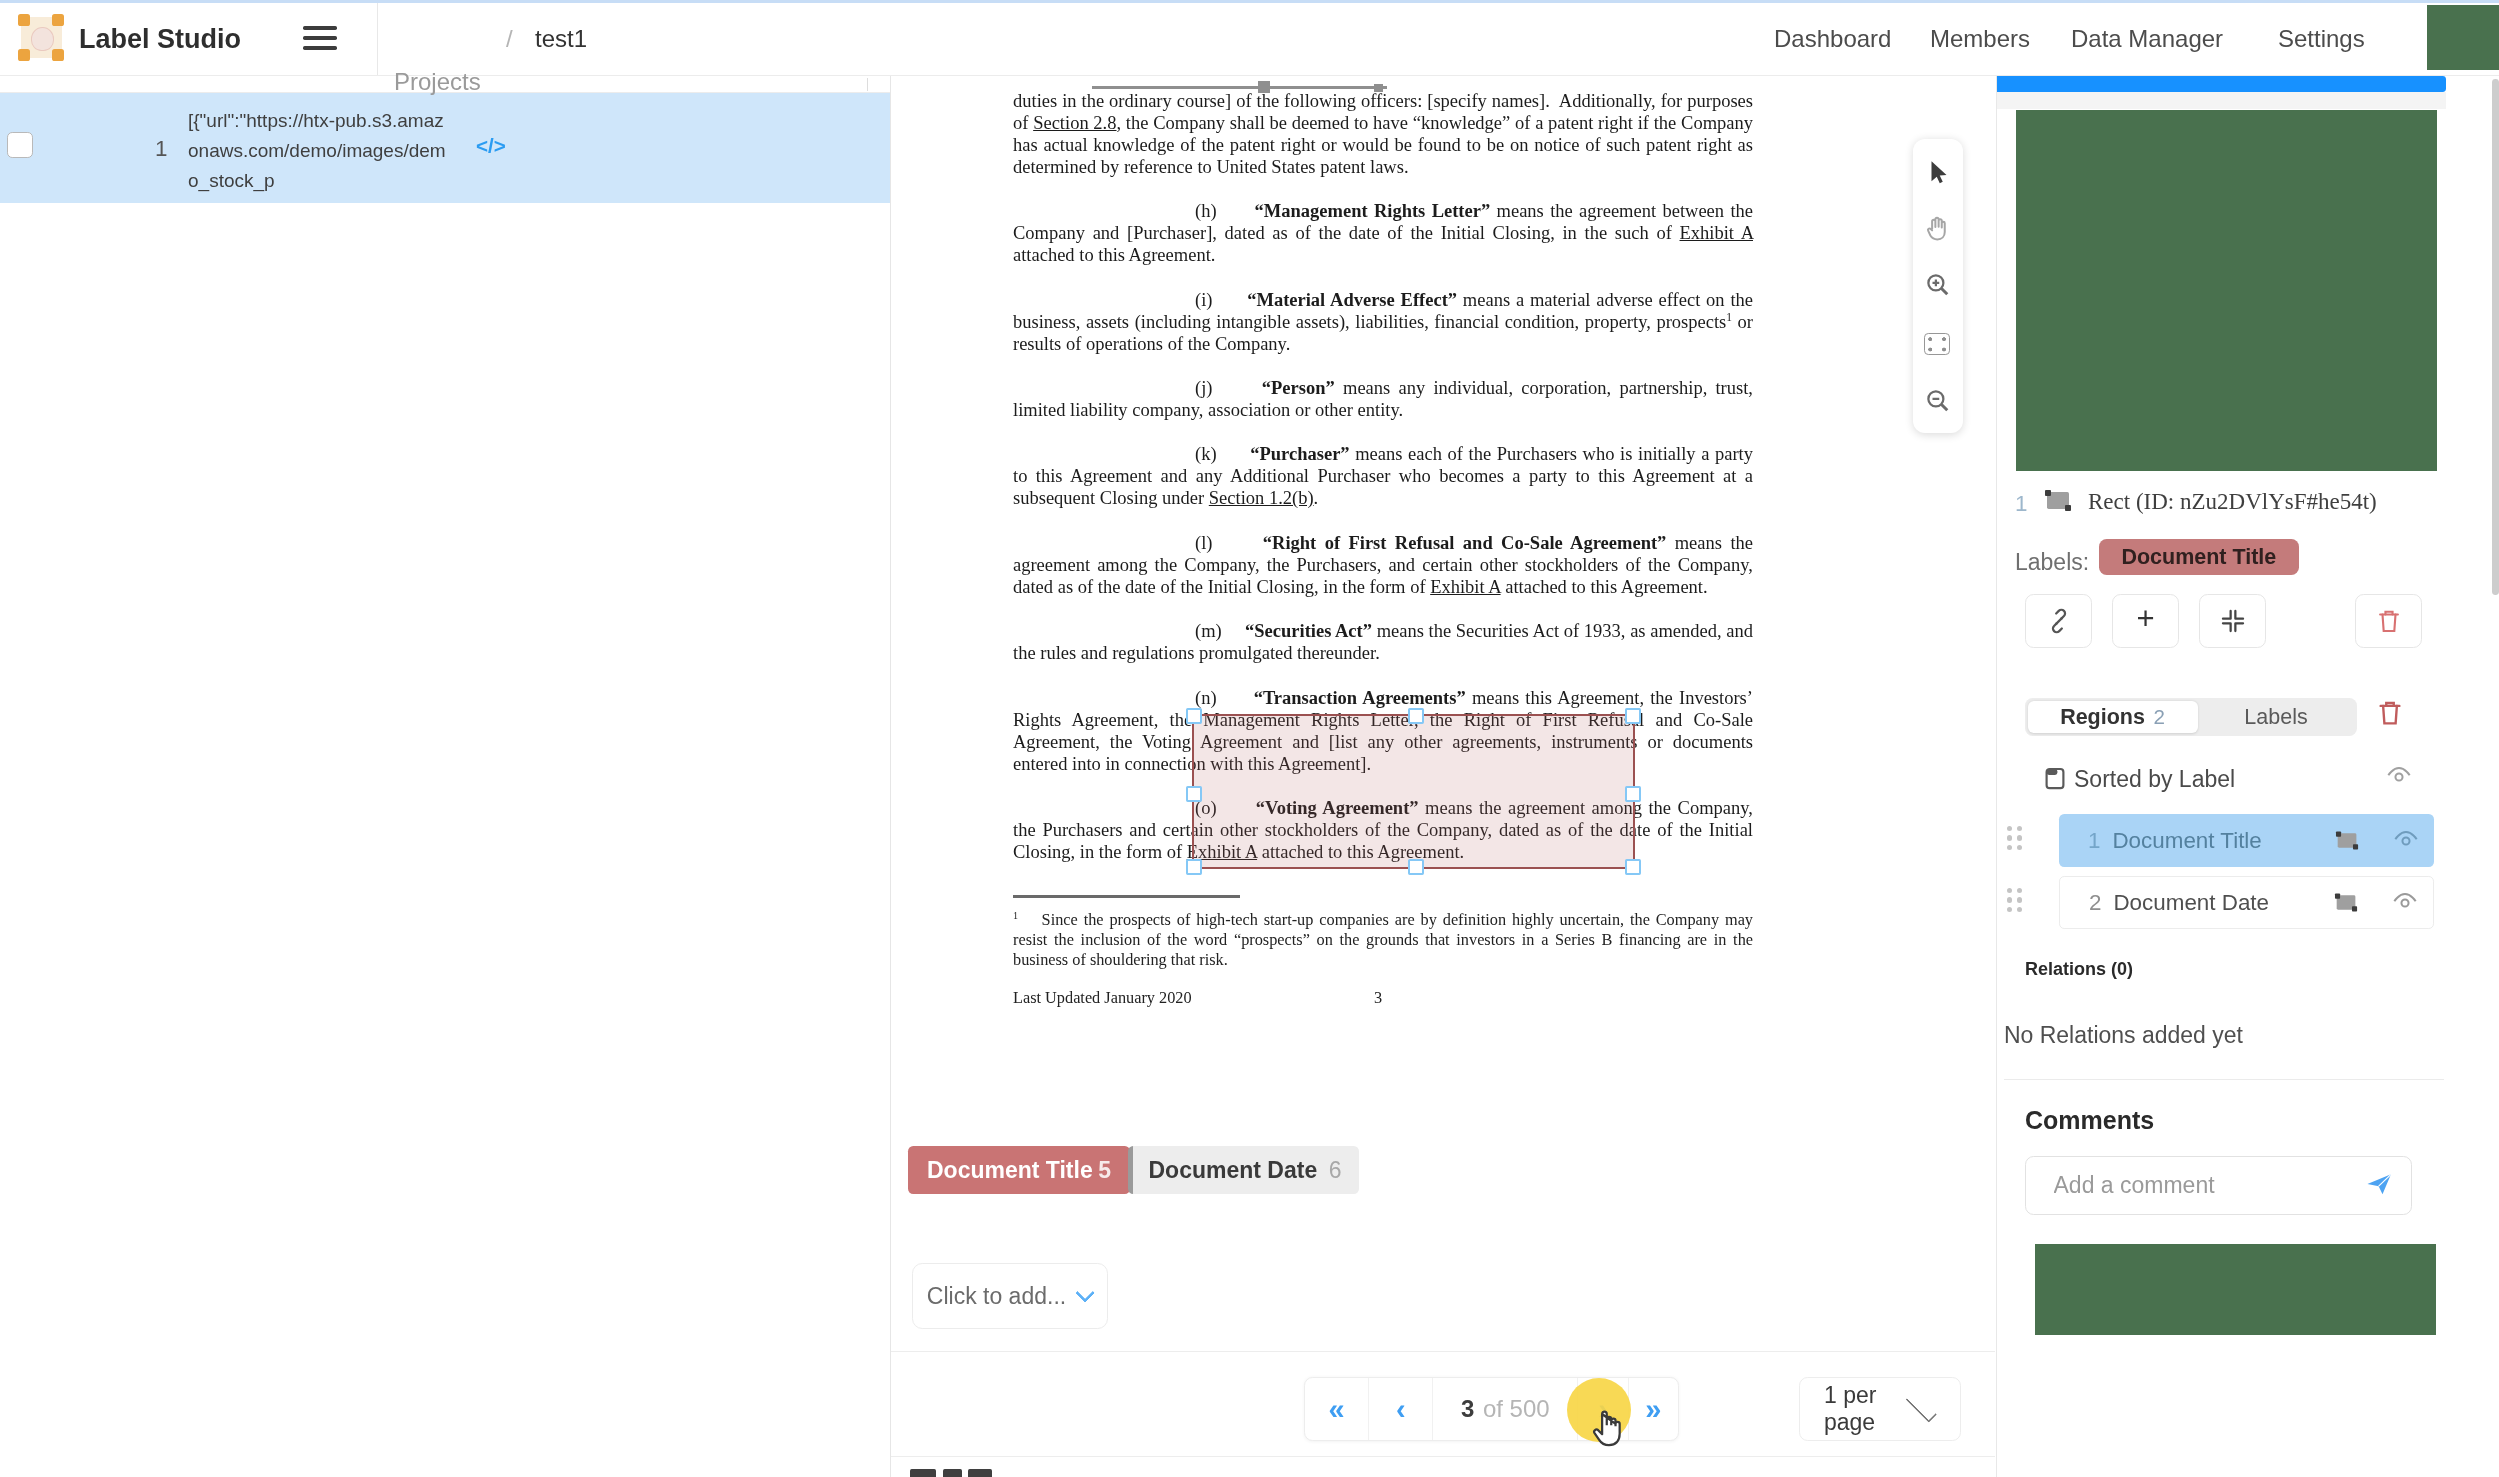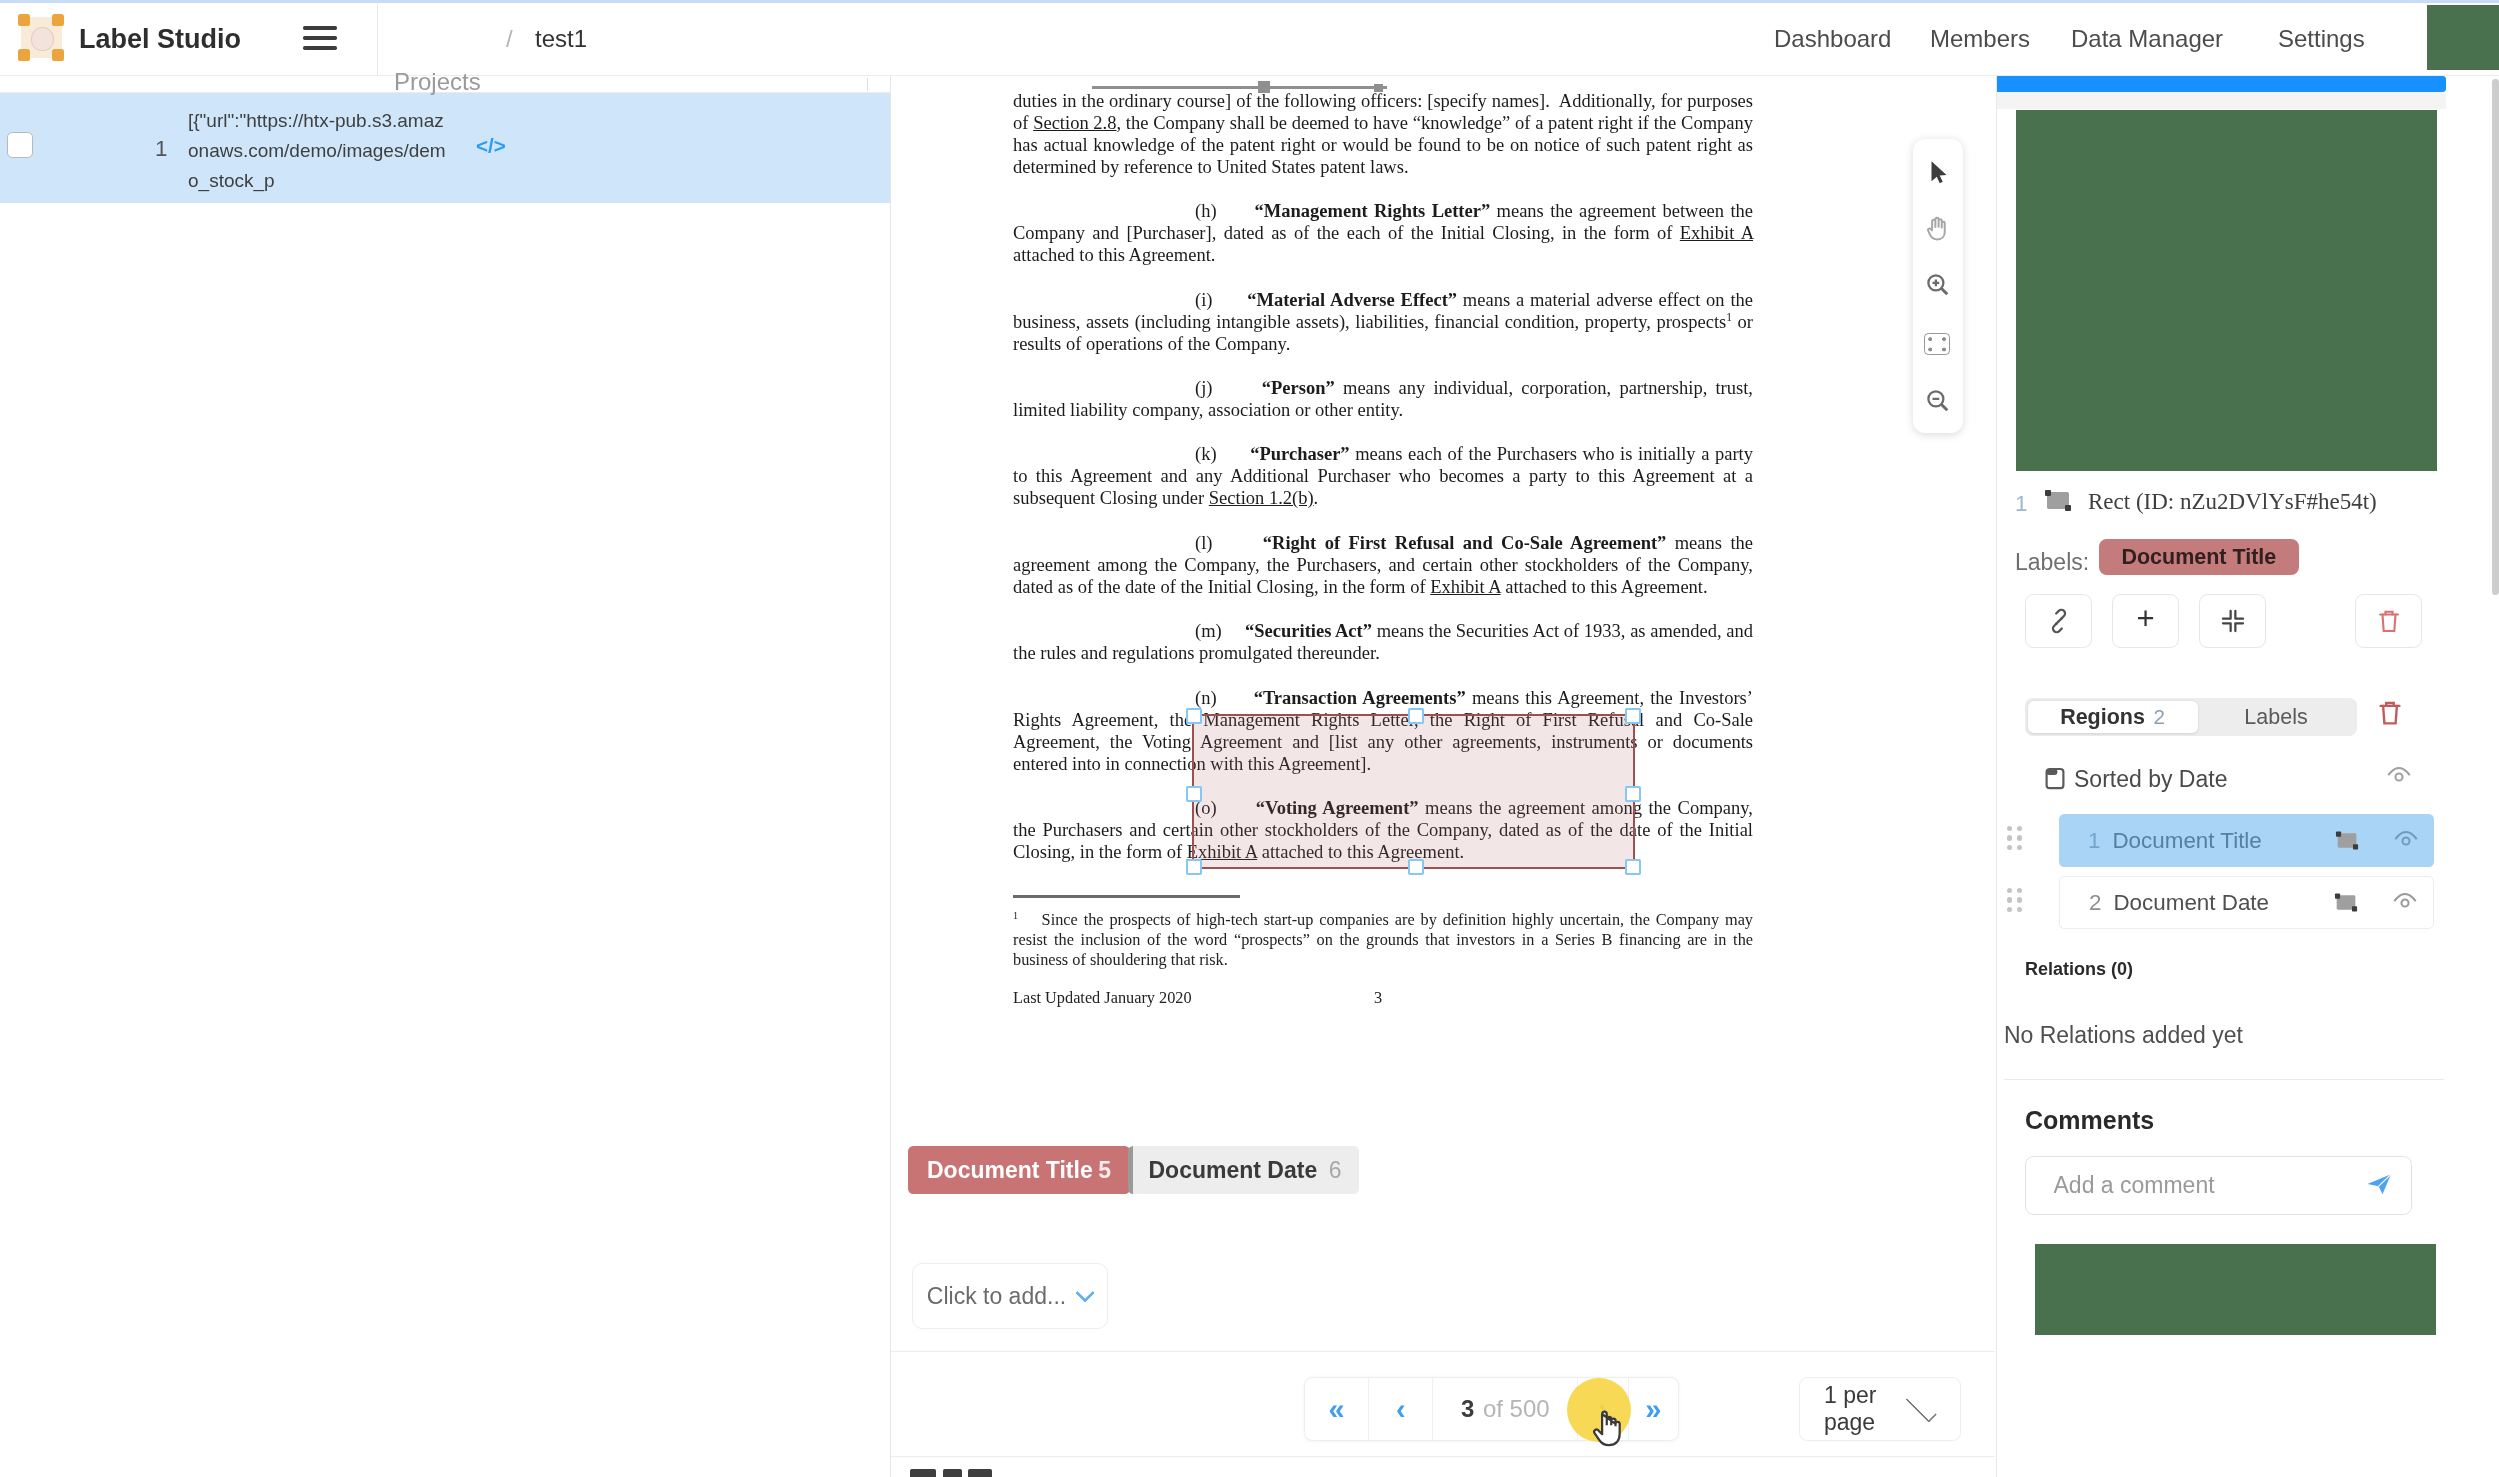--- a/index.html
+++ b/index.html
@@ -186,21 +186,21 @@
   </div>
 </div>
 
 <div class="abs" id="doc-panel">
   <div class="abs" id="frag-line"></div>
   <div class="abs" id="frag-h1"></div>
   <div class="abs" id="frag-h2"></div>
 
   <div class="abs" id="doc-text">
       <p class="noindent"><span>duties in the ordinary course] of the following officers: [specify names].&nbsp; Additionally, for purposes of </span><span class="u">Section 2.8</span><span>, the Company shall be deemed to have “knowledge” of a patent right if the Company has actual knowledge of the patent right or would be found to be on notice of such patent right as determined by reference to United States patent laws.</span></p>
-      <p><span>(h)&nbsp;&nbsp;&nbsp;&nbsp;&nbsp;&nbsp;</span><span class="b">“Management Rights Letter”</span><span> means the agreement between the Company and [Purchaser], dated as of the each of the Initial Closing, in the form of </span><span class="u">Exhibit A</span><span> attached to this Agreement.</span></p>
+      <p><span>(h)&nbsp;&nbsp;&nbsp;&nbsp;&nbsp;&nbsp;</span><span class="b">“Management Rights Letter”</span><span> means the agreement between the Company and [Purchaser], dated as of the date of the Initial Closing, in the such of </span><span class="u">Exhibit A</span><span> attached to this Agreement.</span></p>
       <p><span>(i)&nbsp;&nbsp;&nbsp;&nbsp;&nbsp;&nbsp;</span><span class="b">“Material Adverse Effect”</span><span> means a material adverse effect on the business, assets (including intangible assets), liabilities, financial condition, property, prospects</span><sup>1</sup><span> or results of operations of the Company.</span></p>
       <p><span>(j)&nbsp;&nbsp;&nbsp;&nbsp;&nbsp;&nbsp;</span><span class="b">“Person”</span><span> means any individual, corporation, partnership, trust, limited liability company, association or other entity.</span></p>
       <p><span>(k)&nbsp;&nbsp;&nbsp;&nbsp;&nbsp;&nbsp;</span><span class="b">“Purchaser”</span><span> means each of the Purchasers who is initially a party to this Agreement and any Additional Purchaser who becomes a party to this Agreement at a subsequent Closing under </span><span class="u">Section 1.2(b)</span><span>.</span></p>
       <p><span>(l)&nbsp;&nbsp;&nbsp;&nbsp;&nbsp;&nbsp;</span><span class="b">“Right of First Refusal and Co-Sale Agreement”</span><span> means the agreement among the Company, the Purchasers, and certain other stockholders of the Company, dated as of the date of the Initial Closing, in the form of </span><span class="u">Exhibit A</span><span> attached to this Agreement.</span></p>
       <p><span>(m)&nbsp;&nbsp;&nbsp;&nbsp;&nbsp;</span><span class="b">“Securities Act”</span><span> means the Securities Act of 1933, as amended, and the rules and regulations promulgated thereunder.</span></p>
       <p><span>(n)&nbsp;&nbsp;&nbsp;&nbsp;&nbsp;&nbsp;</span><span class="b">“Transaction Agreements”</span><span> means this Agreement, the Investors’ Rights Agreement, the Management Rights Letter, the Right of First Refusal and Co-Sale Agreement, the Voting Agreement and [list any other agreements, instruments or documents entered into in connection with this Agreement].</span></p>
       <p><span>(o)&nbsp;&nbsp;&nbsp;&nbsp;&nbsp;&nbsp;</span><span class="b">“Voting Agreement”</span><span> means the agreement among the Company, the Purchasers and certain other stockholders of the Company, dated as of the date of the Initial Closing, in the form of </span><span class="u">Exhibit A</span><span> attached to this Agreement.</span></p>
     </div>
 
   <div class="abs" id="region-rect">
@@ -354,21 +354,21 @@
       </g>
     </svg>
   </div>
 
   <div class="abs" id="sorted-ico">
     <svg width="24" height="24" viewBox="0 0 20 20">
         <rect x="3" y="2.5" width="14" height="16" rx="2.5" fill="none" stroke="#5a5a5a" stroke-width="1.8"></rect>
         <rect x="3" y="2.5" width="9" height="5" rx="2" fill="#5a5a5a"></rect>
       </svg>
   </div>
-  <div class="abs" id="sorted-txt">Sorted by Date</div>
+  <div class="abs" id="sorted-txt">Sorted by Label</div>
   <div class="abs" id="sorted-eye">
     <svg width="26" height="22.4" viewBox="0 0 22 18">
         <path d="M2 9 s3.6-6 9-6 9 6 9 6" fill="none" stroke="#a0a0a0" stroke-width="1.7"></path>
         <circle cx="11" cy="10.5" r="3" fill="none" stroke="#a0a0a0" stroke-width="1.7"></circle>
       </svg>
   </div>
 
   <div class="dots" id="dots-1">
       <i></i>
       <i></i>

